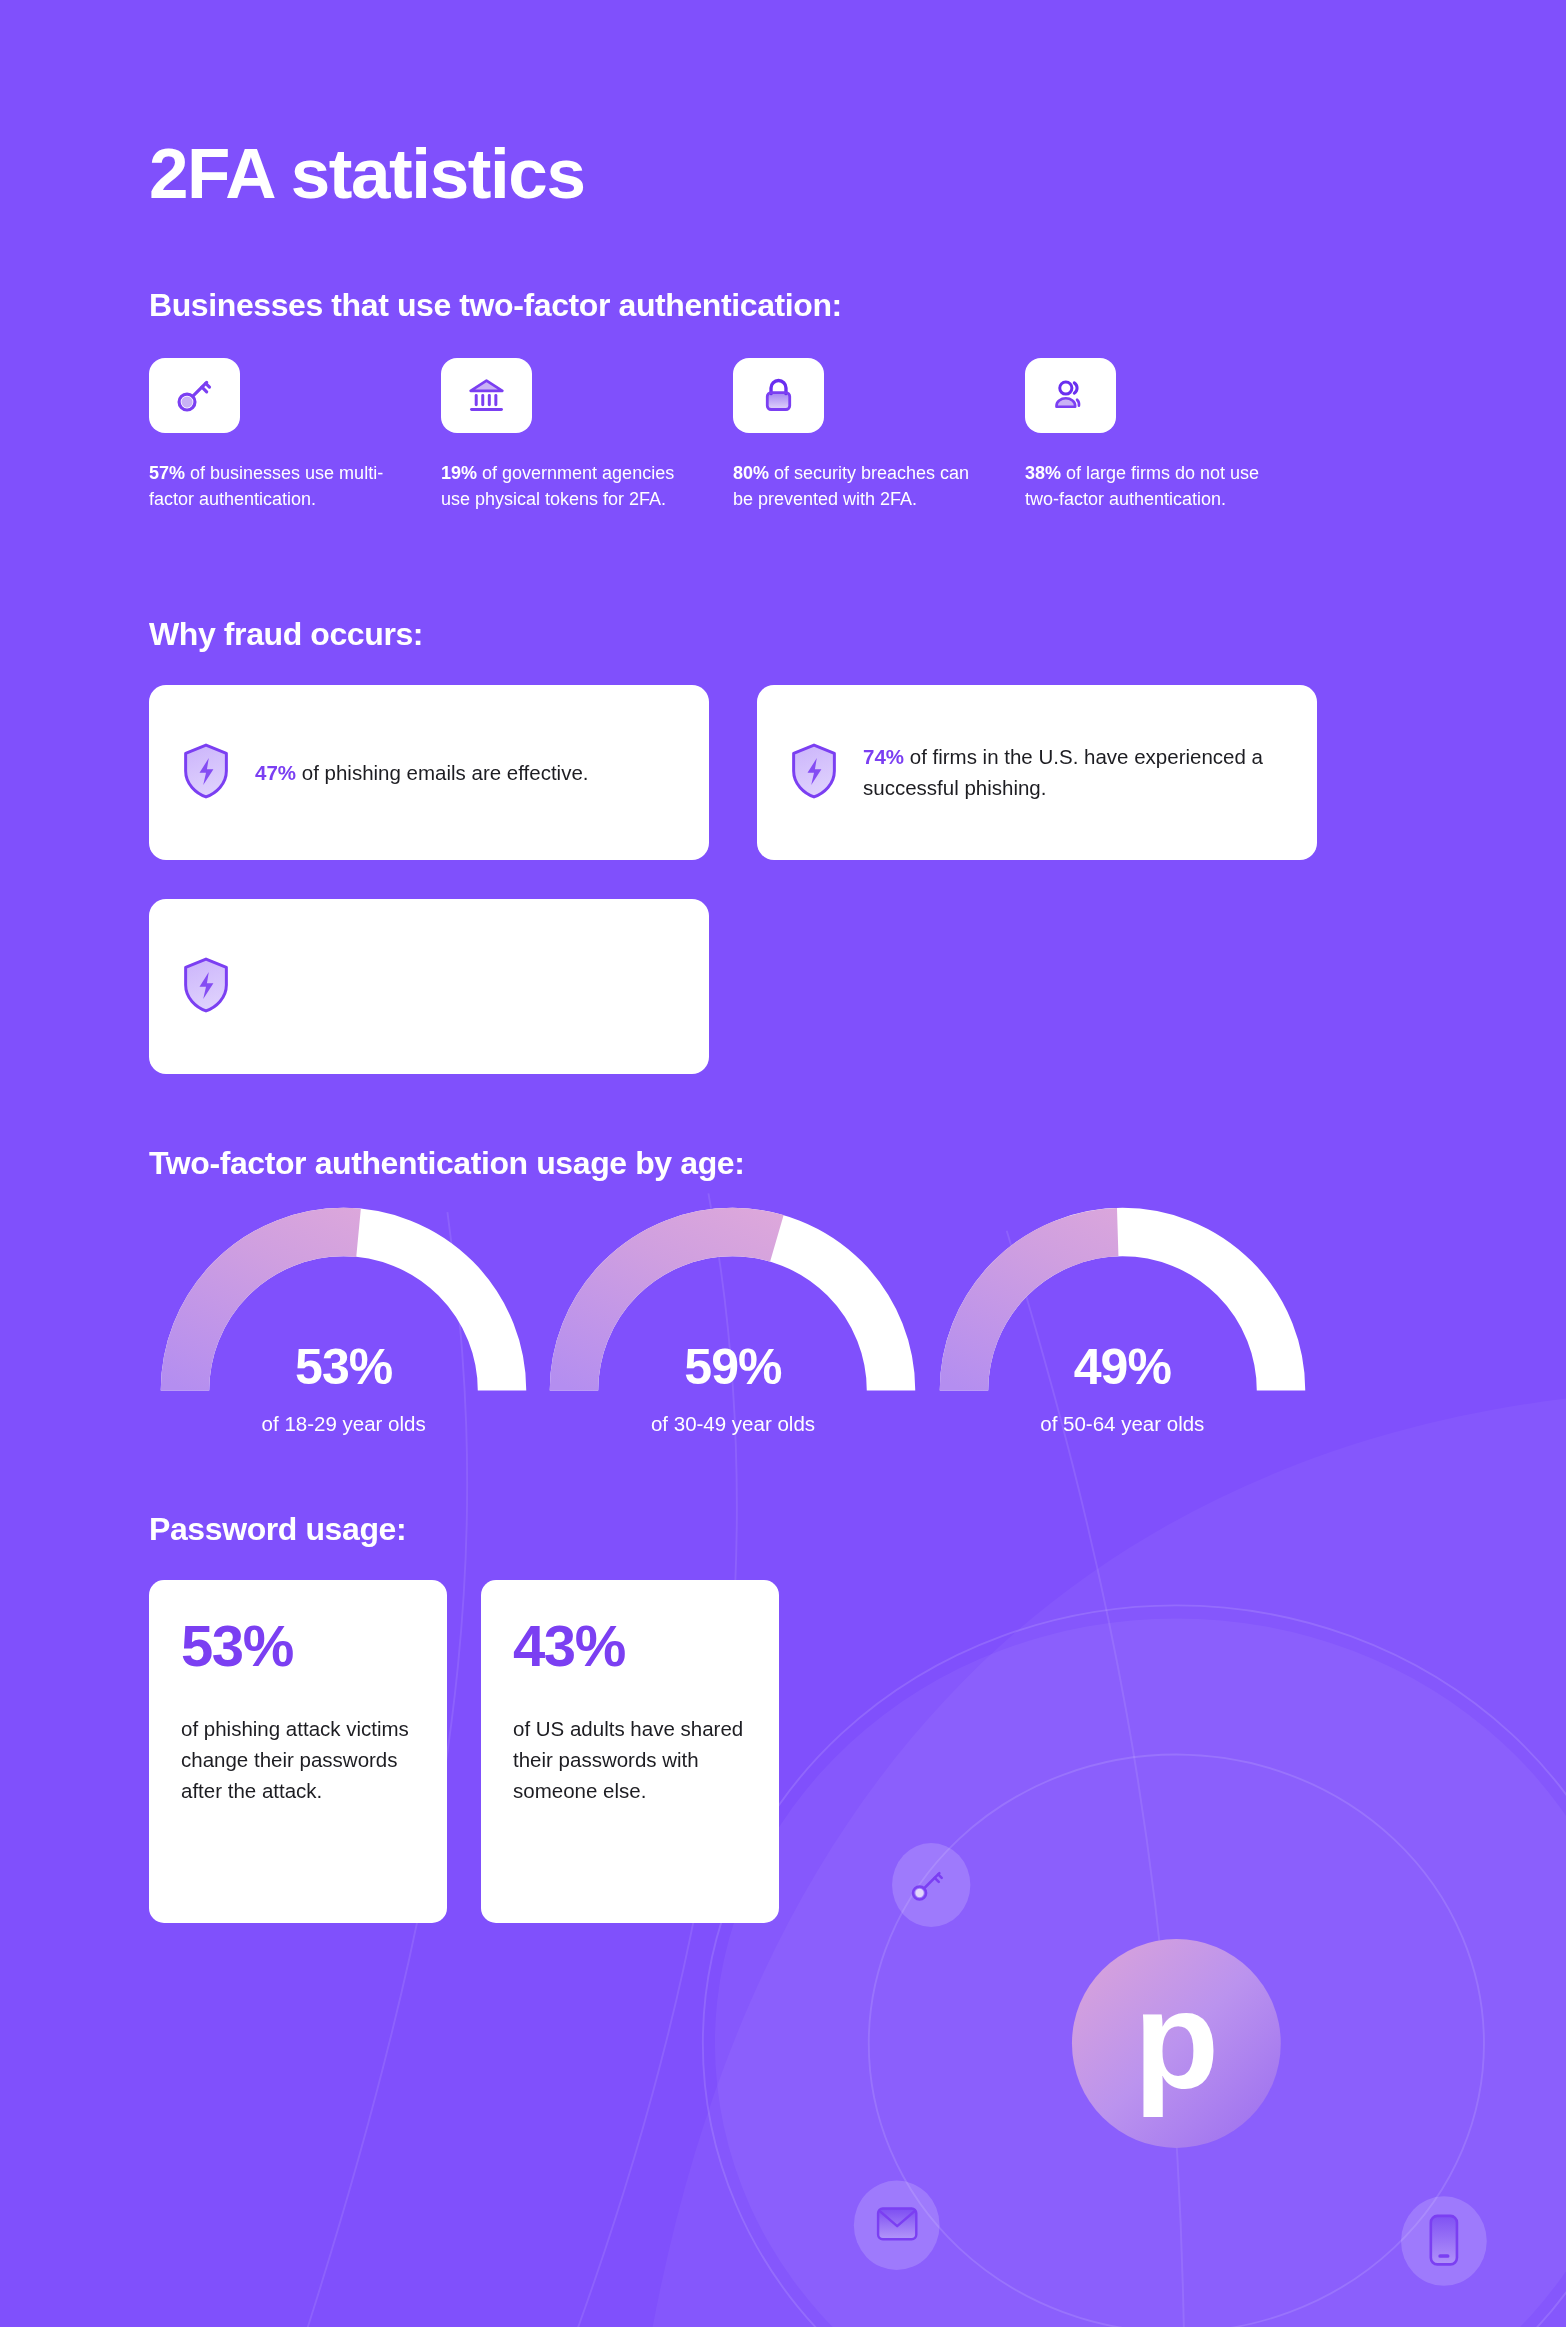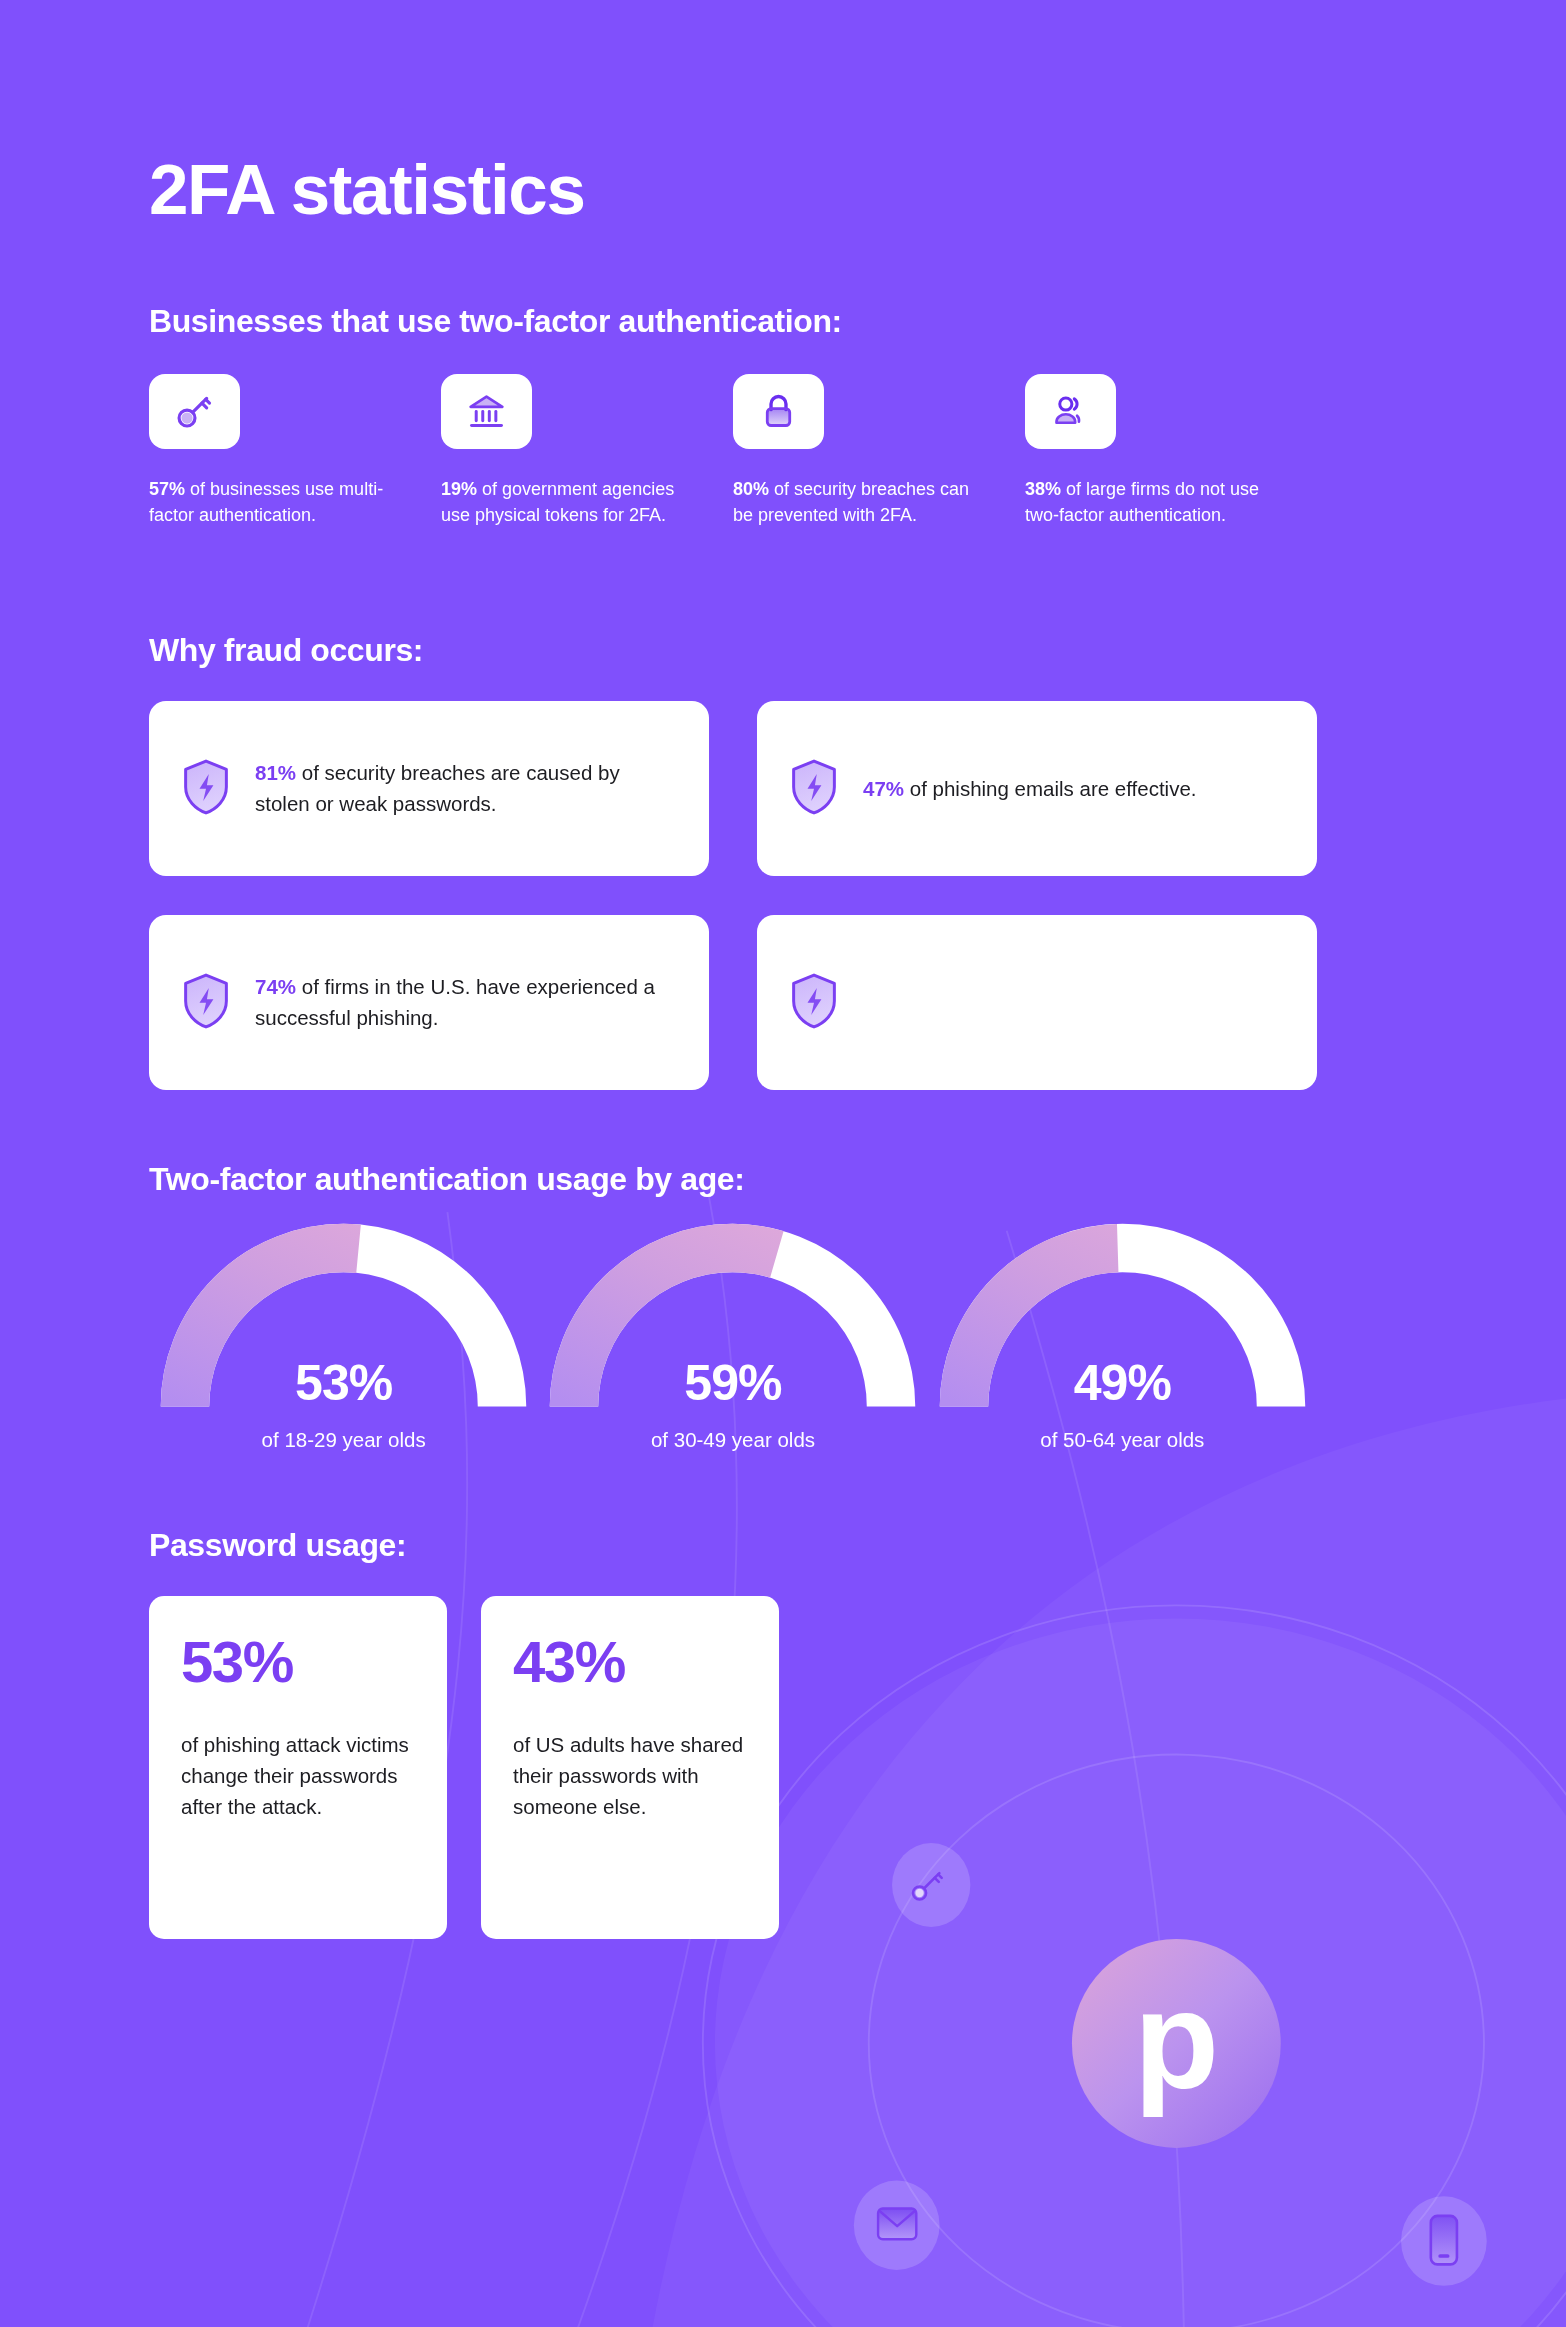--- a/index.html
+++ b/index.html
@@ -25,21 +25,21 @@
     pointer-events: none;
     z-index: 0;
   }
 
   
   .page {
     position: relative;
     z-index: 2;
     width: 1466px;
     height: 2328px;
-    padding: 16px 149px;
+    padding: 0 149px;
   }
 
   
   .title {
     font-size: 71px;
     font-weight: 700;
     color: #ffffff;
     letter-spacing: -1.4px;
     padding-top: 138px;
     line-height: 1;
@@ -287,31 +287,20 @@
         <b>38%</b><span> of large firms do not use two-factor authentication.</span>
       </p>
     </div>
 
   </div>
 
   <h2 class="section-heading h-fraud">Why fraud occurs:</h2>
 
   <div class="fraud-grid">
 
-    <div class="fraud-card">
-      <span class="shield">
-        <svg width="50" height="58" viewBox="0 0 54 62">
-          <path d="M27 3 L49 12 L49 31 C49 45 38 55 27 59 C16 55 5 45 5 31 L5 12 Z" fill="url(#gradShield)" stroke="#7b3ff2" stroke-width="3.2" stroke-linejoin="round"></path>
-          <path d="M30 17 L20 33 L27 33 L24 46 L35 29 L28 29 Z" fill="#7b3ff2" opacity="0.9"></path>
-        </svg>
-      </span>
-      <p>
-        <b>81%</b><span> of security breaches are caused by stolen or weak passwords.</span>
-      </p>
-    </div>
 
     <div class="fraud-card">
       <span class="shield">
         <svg width="50" height="58" viewBox="0 0 54 62">
           <path d="M27 3 L49 12 L49 31 C49 45 38 55 27 59 C16 55 5 45 5 31 L5 12 Z" fill="url(#gradShield)" stroke="#7b3ff2" stroke-width="3.2" stroke-linejoin="round"></path>
           <path d="M30 17 L20 33 L27 33 L24 46 L35 29 L28 29 Z" fill="#7b3ff2" opacity="0.9"></path>
         </svg>
       </span>
       <p>
         <b>47%</b><span> of phishing emails are effective.</span>

